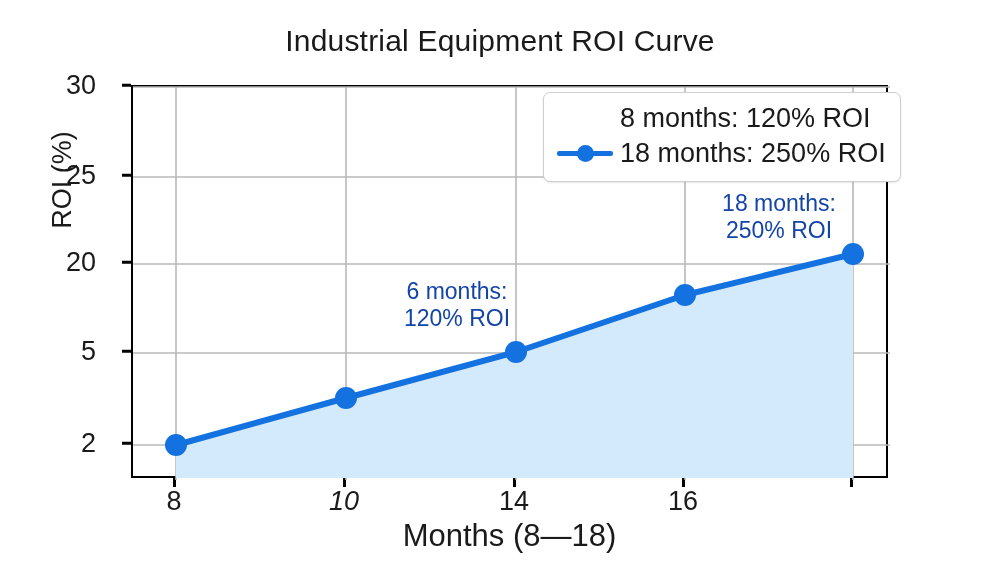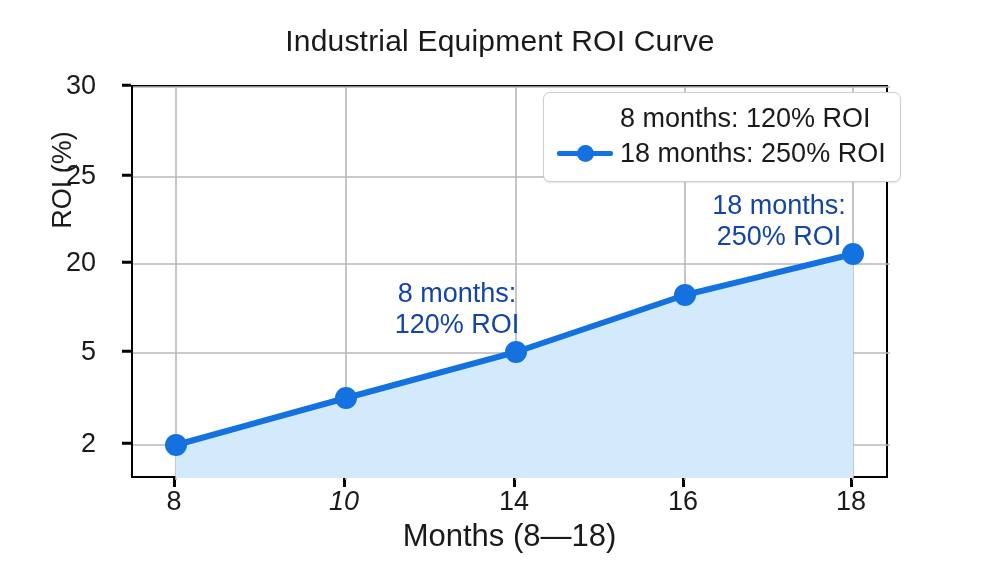--- a/index.html
+++ b/index.html
@@ -116,21 +116,21 @@
     width: 2.5px;
     height: 9px;
     background: #000000;
     top: 478px;
     transform: translateX(-1px);
   }
 
   
   .annotation {
     position: absolute;
-    font-size: 27px;
+    font-size: 23px;
     line-height: 1.16;
     color: #1344a8;
     text-align: center;
     white-space: pre;
     transform: translateX(-50%);
   }
 
   
   #legend {
     position: absolute;
@@ -199,21 +199,20 @@
   <div class="ytick-mark" style="top:85px;"></div>
   <div class="ytick-mark" style="top:175px;"></div>
   <div class="ytick-mark" style="top:262px;"></div>
   <div class="ytick-mark" style="top:351px;"></div>
   <div class="ytick-mark" style="top:443px;"></div>
 
   <div class="xtick-label" style="left:174px;">8</div>
   <div class="xtick-label" style="left:344px;font-style:italic;">10</div>
   <div class="xtick-label" style="left:514px;">14</div>
   <div class="xtick-label" style="left:683px;">16</div>
-  <div class="xtick-label" style="left:851px;">18</div>
 
   <div class="xtick-mark" style="left:174px;"></div>
   <div class="xtick-mark" style="left:344px;"></div>
   <div class="xtick-mark" style="left:514px;"></div>
   <div class="xtick-mark" style="left:683px;"></div>
   <div class="xtick-mark" style="left:851px;"></div>
 
   <div id="plot">
     <svg id="plot-svg" viewBox="0 0 757 393" preserveAspectRatio="none">
 
@@ -240,21 +239,21 @@
       <g fill="#1471e0">
         <circle cx="43" cy="358" r="11"></circle>
         <circle cx="213" cy="311" r="11"></circle>
         <circle cx="383" cy="265" r="11"></circle>
         <circle cx="552" cy="208" r="11"></circle>
         <circle cx="720" cy="167" r="11"></circle>
       </g>
     </svg>
   </div>
 
-  <div class="annotation" style="left:457px; top:278px;">8 months:
+  <div class="annotation" style="left:457px; top:278px;">6 months:
 120% ROI</div>
 
   <div class="annotation" style="left:779px; top:190px;">18 months:
 250% ROI</div>
 
   <div id="legend">
     <div class="legend-row">
       <span class="legend-handle"></span>
       <span class="legend-text">8 months: 120% ROI</span>
     </div>

